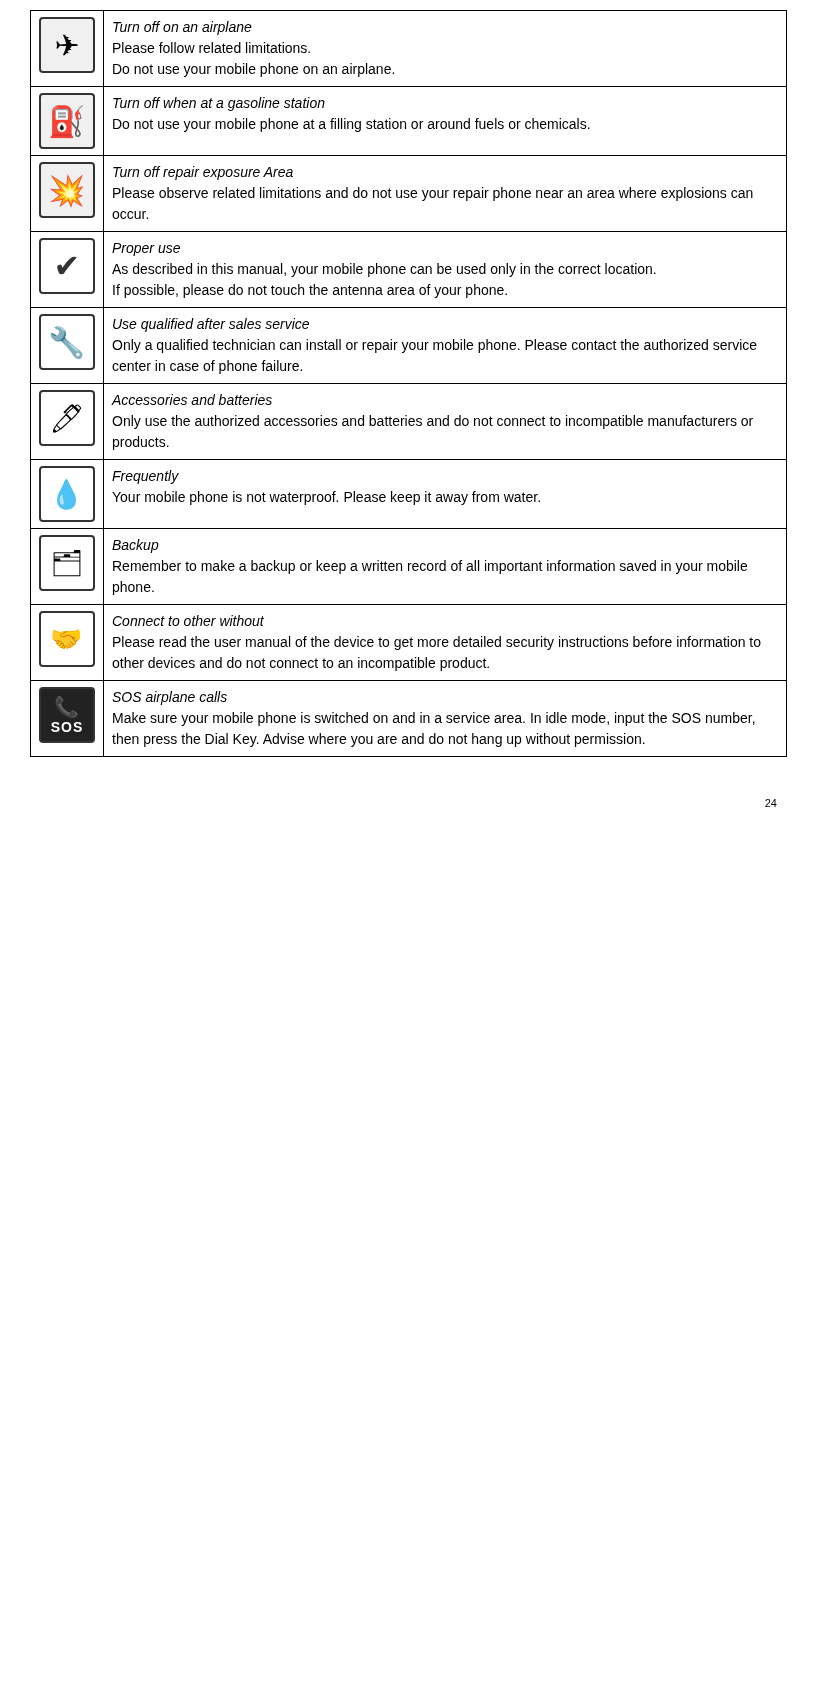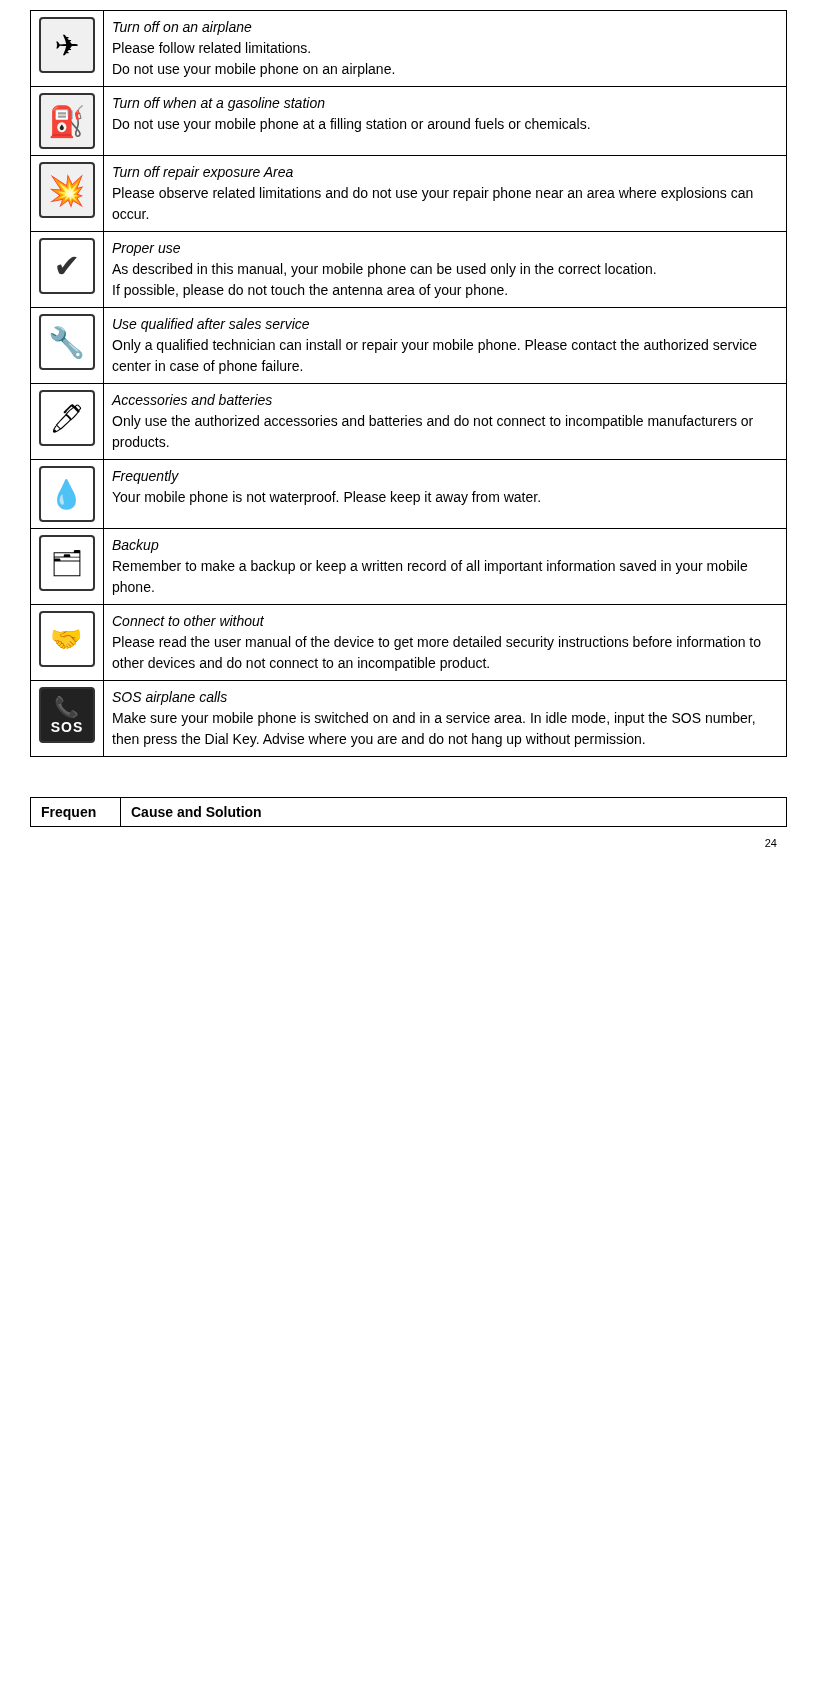--- a/index.html
+++ b/index.html
@@ -212,25 +212,17 @@
           </td>
           <td class="text-cell">
             <span class="title">SOS airplane calls</span>
             <div>Make sure your mobile phone is switched on and in a service area. In idle mode, input the SOS number, then press the Dial Key. Advise where you are and do not hang up without permission.</div>
           </td>
         </tr>
       </tbody>
   </table>
 
   <div class="faq-section">
-    <table class="faq-table">
-      <thead>
-        <tr>
-          <th>Frequen</th>
-          <th>Cause and Solution</th>
-        </tr>
-      </thead>
-    </table>
   </div>
 
   <div class="page-number">24</div>
 
 </div>
 
 </body></html>

